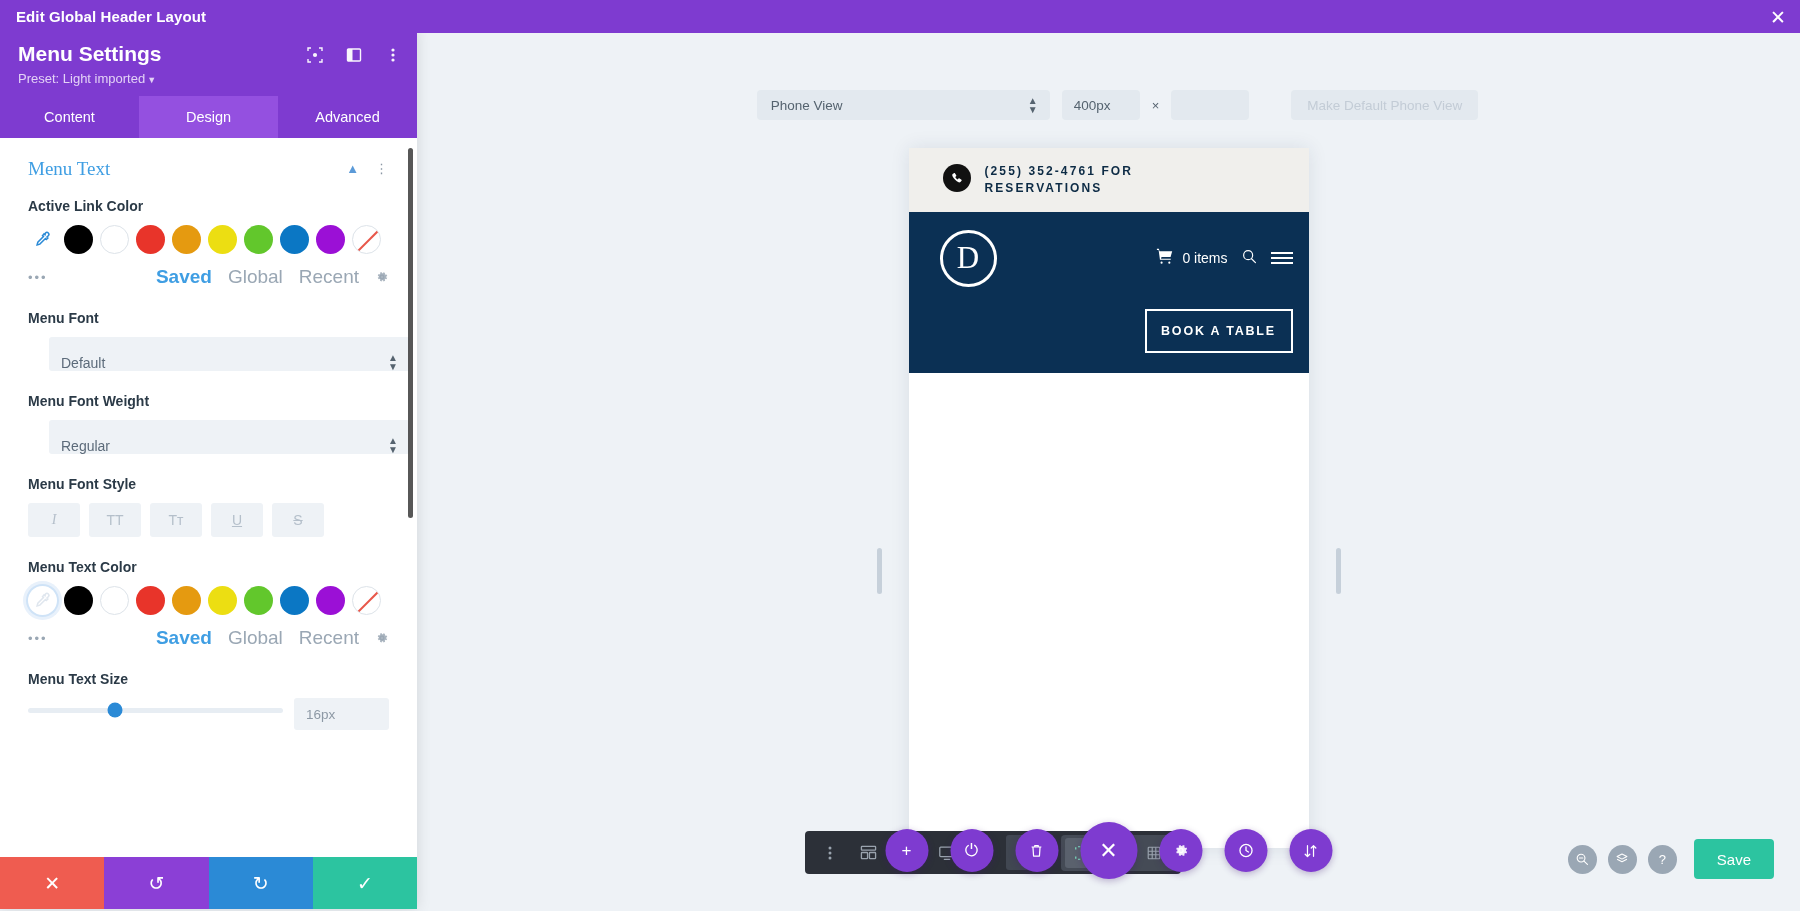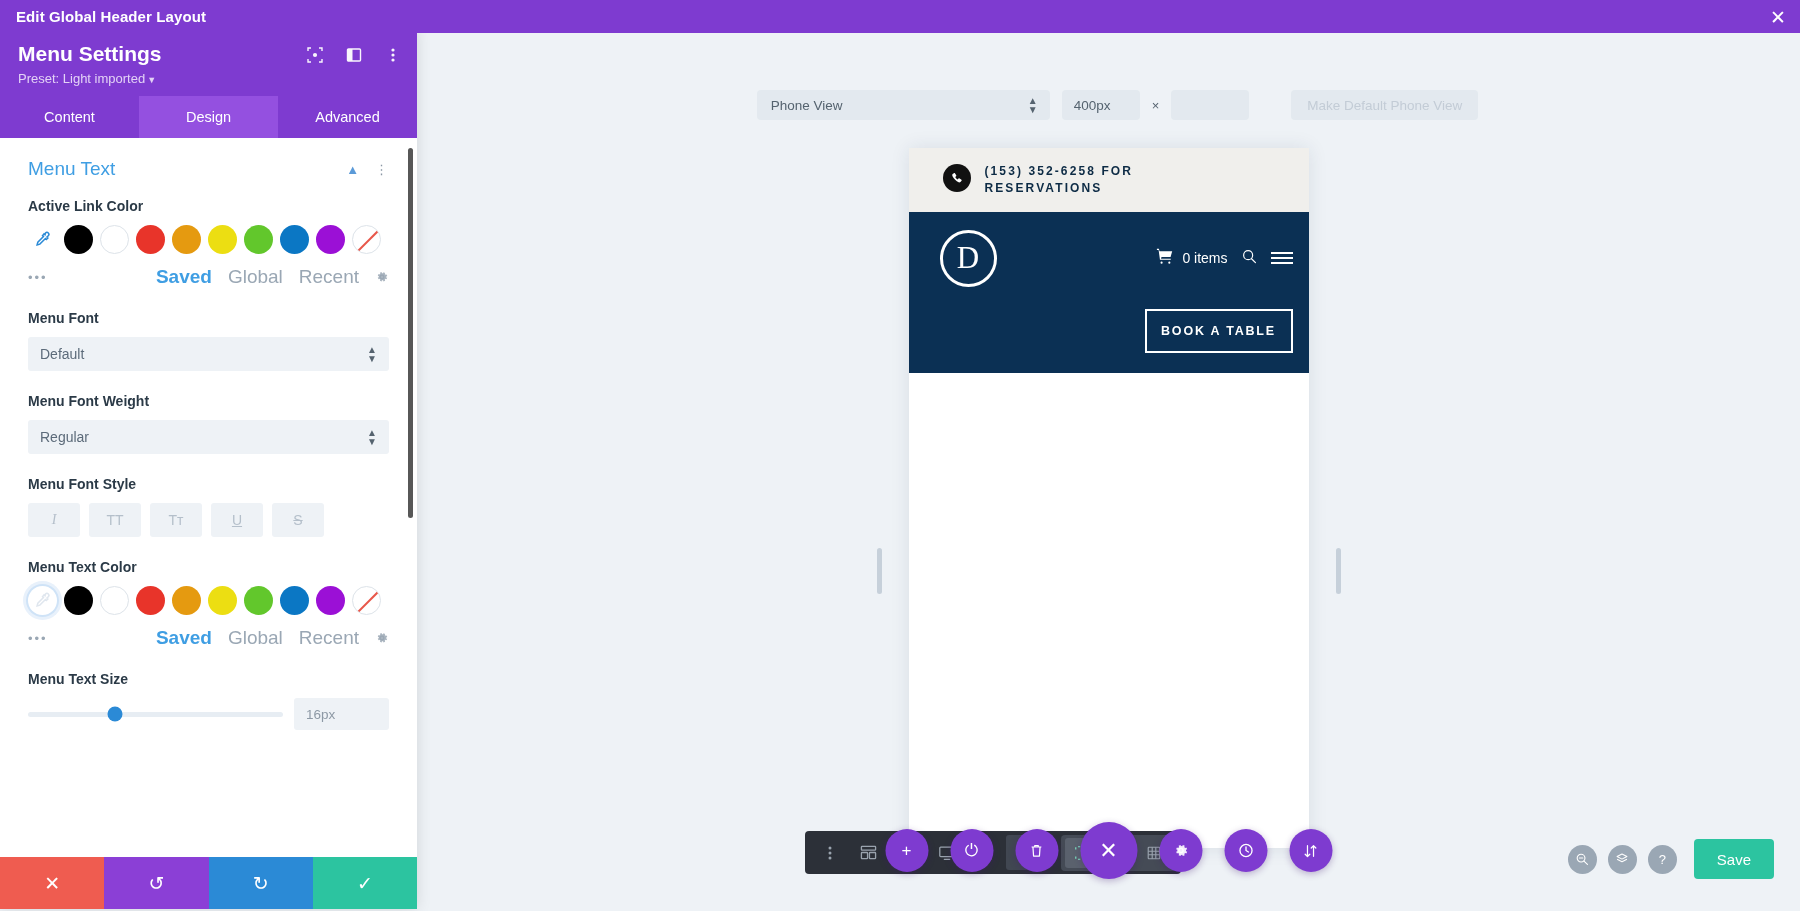--- a/index.html
+++ b/index.html
@@ -42,21 +42,21 @@
     flex: 1; display: flex; align-items: center; justify-content: center;
     color: #fff; font-size: 14.5px; cursor: pointer; height: 100%;
   }
   .tab.active { background: #9450e0; }
 
   .panel-body { flex: 1; overflow: hidden; position: relative; background: #fff; padding: 0 0 0 0; }
   .panel-scroll { padding: 20px 28px 0 28px; height: 100%; }
   .scrollbar-track { position: absolute; right: 4px; top: 0; width: 5px; height: 100%; }
   .scrollbar-thumb { position: absolute; right: 0; top: 10px; width: 5px; height: 370px; background: #3a3a3a; border-radius: 3px; opacity: .85; }
 
-  .section-head { display: flex; align-items: center; justify-content: space-between; margin-bottom: 18px; }
+  .section-head { display: flex; align-items: center; justify-content: space-between; margin-bottom: 18px; font-family: Liberation Serif, serif; }
   .section-title { color: #3f9ee3; font-size: 19px; }
   .section-icons { display: flex; gap: 16px; align-items: center; color: #7b8794; }
   .chev { font-size: 13px; color: #5b9ad8; cursor: pointer; }
   .kebab { font-size: 13px; letter-spacing: 1px; cursor: pointer; color:#8a97a4;}
 
   .field { margin-bottom: 22px; }
   .field-label { font-size: 14px; color: #2b3a47; font-weight: bold; margin-bottom: 11px; margin-top: 13px; }
 
   .swatches { display: flex; align-items: center; gap: 7px; }
   .sw { width: 29px; height: 29px; border-radius: 50%; cursor: pointer; flex: 0 0 auto; }
@@ -79,36 +79,36 @@
 
   .swatch-meta { display: flex; align-items: center; margin-top: 12px; }
   .meta-dots { color: #9aa7b4; font-size: 13px; letter-spacing: 2px; }
   .meta-links { margin-left: auto; display: flex; align-items: center; gap: 16px; }
   .meta-link { font-size: 19px; color: #9aa7b4; cursor: pointer; }
   .meta-link.active { color: #3f9ee3; font-weight: bold; }
   .meta-gear { color: #9aa7b4; cursor: pointer; display: flex; }
 
   .select {
     width: 100%; height: 34px; background: #eef2f6; border-radius: 3px;
-    display: flex; align-items: center; padding: 0 12px; font-size: 14px; color: #5c6b7a;
-    cursor: pointer; position: relative;
+    display: flex; align-items: flex-end; padding: 0 12px; font-size: 14px; color: #5c6b7a;
+    cursor: pointer; position: relative; margin-left: 21px;
   }
   .select .arrows { position: absolute; right: 12px; font-size: 10px; line-height: .9; color: #55636f; text-align:center;}
 
   .style-btns { display: flex; gap: 9px; }
   .style-btn {
     width: 52px; height: 34px; background: #eef2f6; border-radius: 3px;
     display: flex; align-items: center; justify-content: center;
     font-size: 14px; color: #b4bfca; cursor: pointer;
   }
   .style-btn .it { font-style: italic; font-family: "Liberation Serif", serif; }
   .style-btn .un { text-decoration: underline; }
   .style-btn .st { text-decoration: line-through; }
 
-  .slider-row { display: flex; align-items: center; gap: 11px; }
+  .slider-row { display: flex; align-items: flex-start; gap: 11px; }
   .slider { flex: 1; position: relative; height: 24px; display: flex; align-items: center; }
   .slider-track { width: 100%; height: 5px; background: #e7edf3; border-radius: 3px; }
   .slider-knob {
     position: absolute; width: 15px; height: 15px; border-radius: 50%; background: #2b8ad6;
     top: 50%; transform: translate(-50%, -50%);
   }
   .slider-val {
     width: 95px; height: 32px; background: #eef2f6; border-radius: 3px;
     display: flex; align-items: center; padding: 0 12px; font-size: 13.5px; color: #8d99a5;
   }
@@ -431,21 +431,21 @@
       <div class="grip left"></div>
       <div class="grip right"></div>
 
       <div class="phone-shadow">
         <div class="hdr-top">
           <span class="phone-ico">
             <svg width="15" height="15" viewBox="0 0 16 16" fill="#fff">
                 <path d="M5.2 2.3c.3-.3.8-.3 1.1.1l1.4 2c.25.36.2.85-.12 1.15l-.9.85c.5 1.1 1.5 2.1 2.6 2.6l.85-.9c.3-.32.79-.37 1.15-.12l2 1.4c.4.3.4.8.1 1.1l-1.2 1.2c-.5.5-1.3.6-2 .3C7.9 11 5 8.1 3.6 5.2c-.3-.7-.2-1.5.3-2l1.3-.9z"></path>
               </svg>
           </span>
-          <span class="hdr-phonetext">(153) 352-6258 FOR RESERVATIONS</span>
+          <span class="hdr-phonetext">(255) 352-4761 FOR RESERVATIONS</span>
         </div>
 
         <div class="hdr-main">
           <div class="hdr-row">
             <span class="logo">D</span>
             <span class="hdr-icons">
               <span class="cart-grp">
                 <span>
                   <svg width="18" height="18" viewBox="0 0 20 20" fill="#fff">
                       <path d="M1 2h2.2l.7 2.6H18l-1.8 6.4H6.1L5.6 13h10.8v1.3H4.4L2.9 3.3H1V2zm5.2 14.2a1.2 1.2 0 1 1 0 2.4 1.2 1.2 0 0 1 0-2.4zm8.6 0a1.2 1.2 0 1 1 0 2.4 1.2 1.2 0 0 1 0-2.4z"></path>

